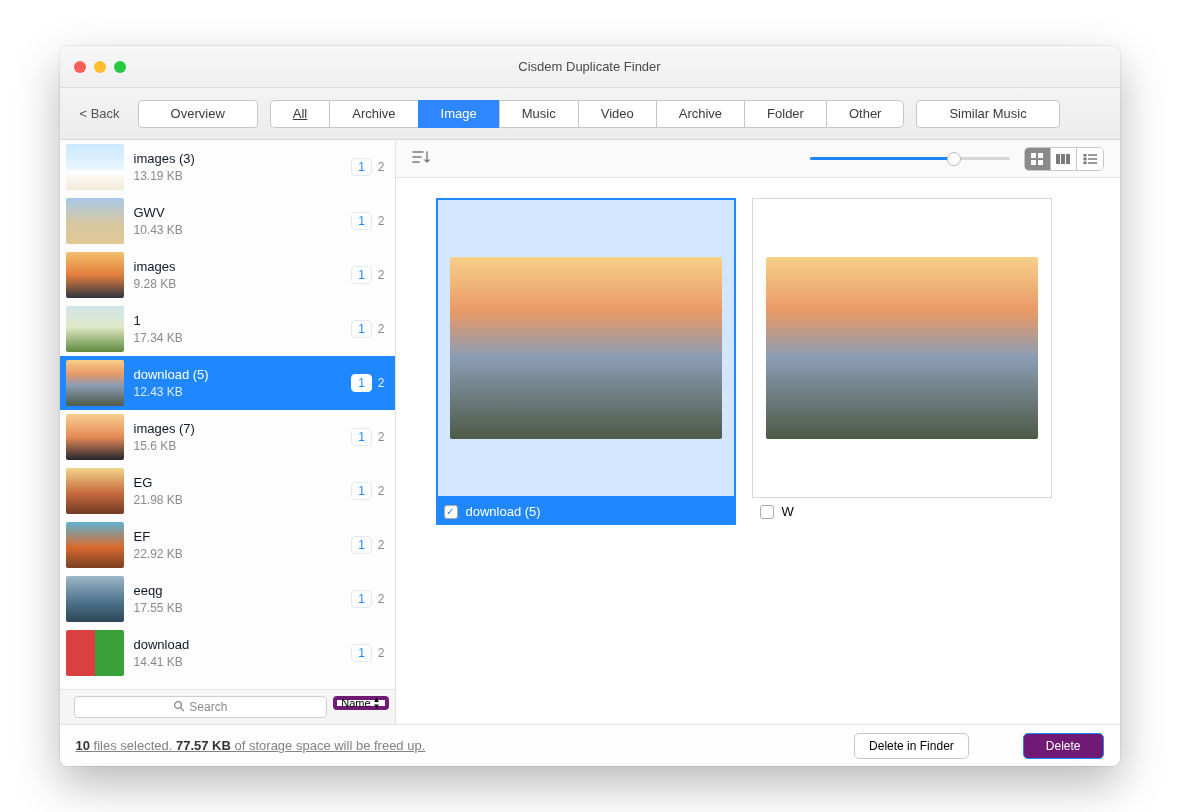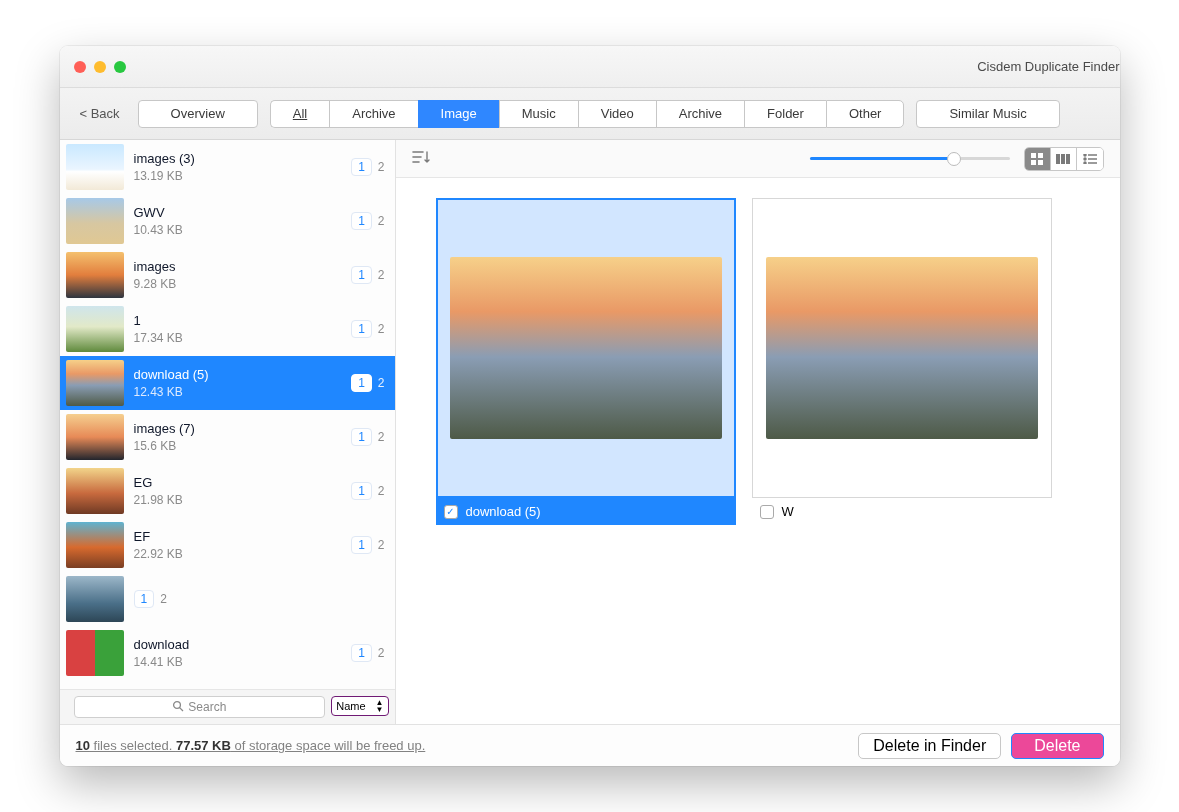--- a/index.html
+++ b/index.html
@@ -5,21 +5,21 @@
 * { box-sizing: border-box; margin: 0; padding: 0; font-family: -apple-system, "Helvetica Neue", Arial, sans-serif; }
 body { background: #fff; display:flex; align-items:center; justify-content:center; height:812px; }
 .window {
   width: 1060px; height: 720px; border-radius: 8px;
   box-shadow: 0 18px 45px rgba(0,0,0,0.28), 0 0 0 1px rgba(0,0,0,0.06);
   background: #fff; display:flex; flex-direction:column; overflow:hidden;
 }
 .titlebar {
   height: 42px; background:linear-gradient(#f7f7f7,#efefef);
   border-bottom:1px solid #dcdcdc; display:flex; align-items:center;
-  position:relative; justify-content:flex-end;
+  position:relative; justify-content:center;
 }
 .traffic { position:absolute; left:14px; display:flex; gap:8px; }
 .traffic span { width:12px; height:12px; border-radius:50%; display:block; }
 .tr-close{background:#ff5f57;} .tr-min{background:#febc2e;} .tr-max{background:#28c840;}
 .title { font-size:13px; color:#4a4a4a; }
 
 .toolbar {
   height:52px; background:linear-gradient(#f3f3f3,#ececec);
   border-bottom:1px solid #d7d7d7; display:flex; align-items:center; padding:0 14px; gap:12px;
 }
@@ -44,21 +44,21 @@
 .rowtext { flex:1; line-height:1.35; }
 .rname{ font-size:13px; color:#0f172a; } .row.sel .rname{color:#fff;}
 .rsize{ font-size:12px; color:#8a8a8a; } .row.sel .rsize{color:#dceaff;}
 .counts{display:flex;gap:6px;align-items:center;font-size:12px;}
 .cnt1{background:#fff;color:#1f87ff;border-radius:4px;padding:1px 6px;font-weight:500;border:1px solid #dfe8f5;}
 .row.sel .cnt1{background:#fff;color:#1f87ff;border-color:#fff;}
 .cnt2{color:#8a8a8a;} .row.sel .cnt2{color:#e7f1ff;}
 
 .sidefoot{ display:flex; gap:6px; padding:6px; border-top:1px solid #e6e6e6; background:#f5f5f5;}
 .search{ flex:1; height:22px; border:1px solid #cfcfcf; border-radius:4px; background:#fff; display:flex; align-items:center; justify-content:center; gap:4px; font-size:12px; color:#8a8a8a;margin-left:8px;}
-.sortsel{ height:20px; border:1px solid #701a75; border-radius:4px; background:#fff; font-size:11px; padding:0 4px; display:flex;align-items:center;gap:10px;}
+.sortsel{ height:14px; border:4px solid #701a75; border-radius:4px; background:#fff; font-size:11px; padding:0 4px; display:flex;align-items:center;gap:2px;}
 
 .content { flex:1; display:flex; flex-direction:column; }
 .contentbar {
   height:38px; border-bottom:1px solid #e6e6e6; display:flex; align-items:center;
   padding:0 16px; gap:14px; background:#fafafa;
 }
 .spacer{flex:1;}
 .slider{ width:200px; height:3px; background:#d7d7d7; border-radius:2px; position:relative;}
 .slider .fill{position:absolute;left:0;top:0;height:100%;background:#1e86ff;border-radius:2px;width:72%;}
 .slider .knob{position:absolute;left:72%;top:50%;width:14px;height:14px;border-radius:50%;background:#fff;border:1px solid #bbb;transform:translate(-50%,-50%);}
@@ -73,22 +73,22 @@
 .card.sel .imgframe{background:#d2e6ff;border-color:#1f87ff;border-width:2px;}
 .img{width:272px;height:182px;border-radius:2px;}
 .caprow{display:flex;align-items:center;gap:8px;padding:6px 8px;font-size:13px;}
 .card.sel .caprow{background:#1f87ff;color:#fff;}
 .chk{width:14px;height:14px;border:1px solid #aaa;border-radius:3px;background:#fff;display:flex;align-items:center;justify-content:center;font-size:10px;}
 .card.sel .chk{background:#fff;color:#1f87ff;}
 
 .statusbar{height:42px;border-top:1px solid #e2e2e2;background:#fdfdfd;display:flex;align-items:center;padding:0 16px;gap:10px;}
 .status-text{font-size:13px;color:#828282;text-decoration:underline;}
 .status-text b{color:#333;font-weight:600;}
-.btn{height:26px;border:1px solid #c7c7c7;background:#fff;border-radius:5px;padding:0 14px;font-size:16px;display:flex;align-items:center;}
-.btn.primary{background:#ec4899;border-color:#1f87ff;color:#fff;padding:0 22px;}
+.btn{height:26px;border:1px solid #c7c7c7;background:#fff;border-radius:5px;padding:0 14px;font-size:12px;display:flex;align-items:center;margin-left:44px;}
+.btn.primary{background:#701a75;border-color:#1f87ff;color:#fff;padding:0 22px;}
 </style>
 </head>
 <body>
 
 <div class="window">
 
   <div class="titlebar">
     <div class="traffic">
       <span class="tr-close"></span>
       <span class="tr-min"></span>
@@ -200,20 +200,24 @@
               <div class="rname">EF</div>
               <div class="rsize">22.92 KB</div>
             </div>
             <div class="counts">
               <span class="cnt1">1</span>
               <span class="cnt2">2</span>
             </div>
           </div>
           <div class="row">
             <div class="thumb" style="background: linear-gradient(rgb(156, 183, 201) 0%, rgb(74, 111, 136) 60%, rgb(45, 70, 86) 100%);"></div>
+            <div class="rowtext">
+              <div class="rname">eeqg</div>
+              <div class="rsize">17.55 KB</div>
+            </div>
             <div class="counts">
               <span class="cnt1">1</span>
               <span class="cnt2">2</span>
             </div>
           </div>
           <div class="row">
             <div class="thumb" style="background: linear-gradient(90deg, rgb(217, 65, 65) 0%, rgb(217, 65, 65) 50%, rgb(58, 161, 58) 50%, rgb(58, 161, 58) 100%);"></div>
             <div class="rowtext">
               <div class="rname">download</div>
               <div class="rsize">14.41 KB</div>

